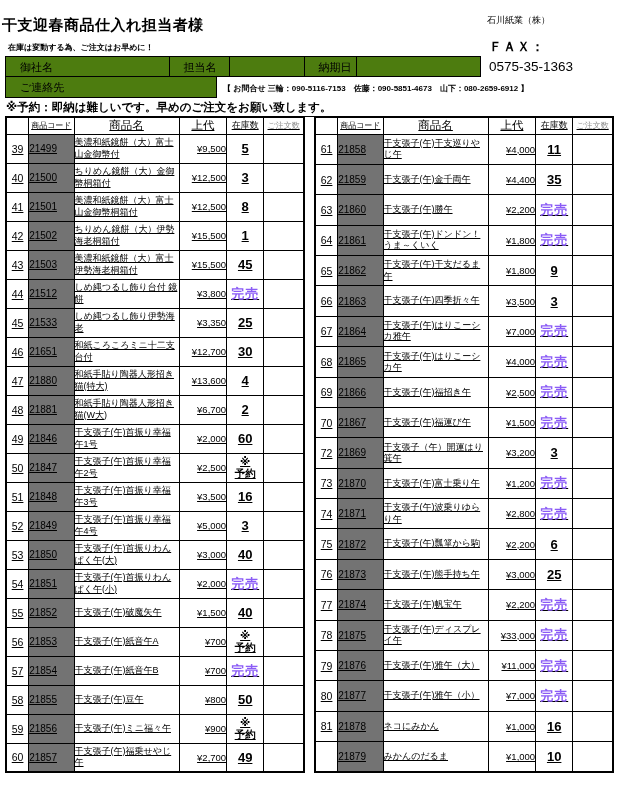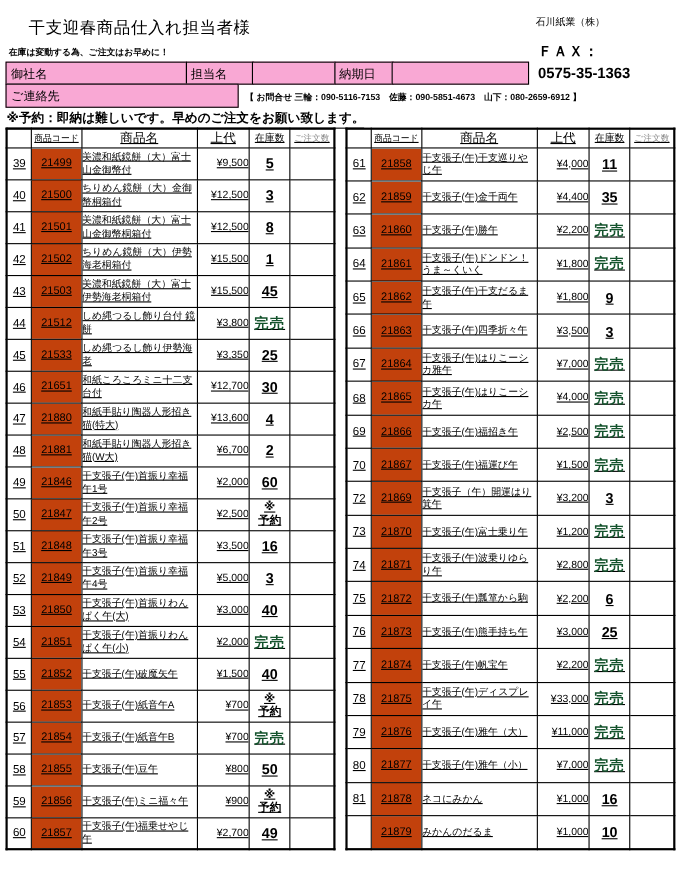--- a/index.html
+++ b/index.html
@@ -1,31 +1,31 @@
 <!DOCTYPE html>
 <html><head>
 <meta charset="utf-8">
 <style>
   * { margin:0; padding:0; box-sizing:border-box; }
   body { background:#fff; font-family:"Liberation Sans","DejaVu Sans",sans-serif; color:#000; }
   .page { position:relative; width:619px; height:792px; background:#fff; overflow:hidden; }
 
   
-  .title { position:absolute; left:26px; top:16px; font-size:15px; font-weight:normal; letter-spacing:.5px; }
+  .title { position:absolute; left:2px; top:16px; font-size:15px; font-weight:bold; letter-spacing:.5px; }
   .company { position:absolute; left:487px; top:14px; font-size:9px; }
   .sub-row { position:absolute; left:8px; top:42px; width:470px; display:flex; align-items:center; gap:8px; }
   .stock-note { font-size:8px; font-weight:bold; }
   .reuse-note { font-size:11.5px; font-weight:bold; }
   .fax-label { position:absolute; left:489px; top:38px; font-size:13px; font-weight:bold; letter-spacing:1px; }
-  .fax-number { position:absolute; left:489px; top:59px; font-size:13.5px; font-weight:bold; }
+  .fax-number { position:absolute; left:489px; top:59px; font-size:13.5px; font-weight:normal; }
 
   
   .form { position:absolute; left:5px; top:56px; }
   .frow { display:flex; }
-  .fcell { border:1.5px solid #000; height:21px; font-size:11px; padding:3px 0 0 4px; margin-left:-1.5px; background:#f9a8d4; }
+  .fcell { border:1.5px solid #000; height:21px; font-size:11px; padding:3px 0 0 14px; margin-left:-1.5px; background:#4d7c0f; }
   .fcell:first-child { margin-left:0; }
   .fc-company { width:165px; }
   .fc-person { width:62px; }
   .fc-person-input { width:76px; }
   .fc-delivery { width:54px; }
   .fc-delivery-input { width:125px; }
   .frow2 { margin-top:-1.5px; align-items:flex-end; }
   .fc-contact { width:212px; height:22px; }
   .inquiry { font-size:8px; font-weight:bold; padding:0 0 4px 6px; white-space:nowrap; }
 
@@ -36,26 +36,26 @@
   table.prod { border-collapse:collapse; table-layout:fixed; width:300px; border:2px solid #000; }
   table.prod td, table.prod th { border:1.5px solid #000; overflow:hidden; padding:0; vertical-align:middle; }
   table.prod th { height:17px; font-weight:normal; background:#fff; }
   table.prod tbody tr { height:29px; }
   .h-code { font-size:8px; }
   .h-name { font-size:11.5px; font-weight:bold; }
   .h-price { font-size:11.5px; }
   .h-stock { font-size:9px; }
   .h-order { font-size:8px; color:#8a8a8a; }
   td.no { font-size:10.5px; text-align:center; }
-  td.code { font-size:10px; text-align:center; background:#c2410c; }
+  td.code { font-size:10px; text-align:left; background:#737373; }
   td.pname { font-size:9px; line-height:1.25; padding:1px 1px 1px 3px; text-align:left;margin-left:40px; }
   td.price { font-size:9.5px; text-align:right; padding-right:3px; }
   td.stock { text-align:center; font-weight:bold; }
   td.stock.num { font-size:13px; }
-  td.stock.soldout { font-size:13px; color:#14532d; letter-spacing:1px; }
+  td.stock.soldout { font-size:13px; color:#8b5cf6; letter-spacing:1px; }
   td.stock.reserve { font-size:10.5px; line-height:1.1; }
   td.order { background:#fff; }
 </style>
 </head>
 <body>
 
 <div class="page">
 
   <div class="title">干支迎春商品仕入れ担当者様</div>
   <div class="company">石川紙業（株）</div>

